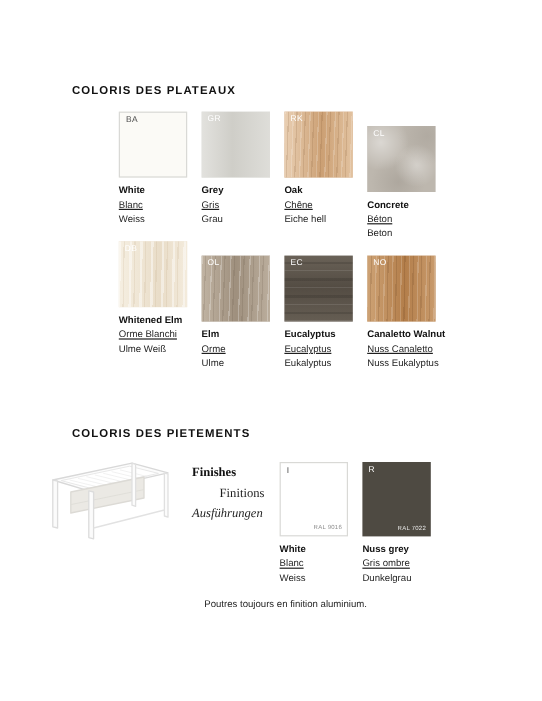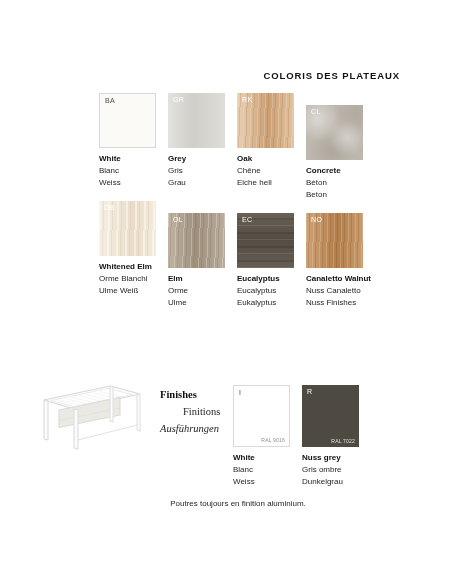--- a/index.html
+++ b/index.html
@@ -13,21 +13,21 @@
     font-family: "Liberation Sans", sans-serif;
     color: #1a1a1a;
     position: relative;
     overflow: hidden;
   }
 
   .page { position: relative; width: 452px; height: 584px; }
 
   
   .section-title {
-    text-align: right;
+    text-align: left;
     font-size: 9.5px;
     font-weight: bold;
     letter-spacing: 0.9px;
     color: #111111;
     text-transform: uppercase;
   }
   #plateaux-title { position: absolute; left: 60px; top: 70px; width: 340px; }
   #pietements-title { position: absolute; left: 60px; top: 356px; width: 340px; }
 
   
@@ -149,20 +149,21 @@
     font-weight: bold;
     color: #111111;
     line-height: 12px;
     white-space: nowrap;
   }
   .name-fr {
     font-size: 8px;
     color: #1f1f1f;
     line-height: 12px;
     white-space: nowrap;
+    text-decoration: underline;
   }
   .name-de {
     font-size: 8px;
     color: #1f1f1f;
     line-height: 12px;
     white-space: nowrap;
   }
 
   
   .frame-illustration {
@@ -324,26 +325,27 @@
     </div>
 
     <div class="swatch-cell row2">
       <div class="chip chip-no">
         <span class="grain-v"></span>
         <span class="code">NO</span>
       </div>
       <div class="names">
         <div class="name-en">Canaletto Walnut</div>
         <div class="name-fr">Nuss Canaletto</div>
-        <div class="name-de">Nuss Finishes</div>
+        <div class="name-de">Nuss Eukalyptus</div>
       </div>
     </div>
 
   </div>
 
+  <div id="pietements-title" class="section-title">COLORIS DES PIETEMENTS</div>
 
   <div class="frame-illustration">
     <svg viewBox="0 0 118 76" width="118" height="76" aria-hidden="true">
       <g fill="none" stroke="#d3d3d3" stroke-width="1.1" stroke-linejoin="round">
 
         <polygon points="12,22 78,8 108,16 42,31" fill="#fcfcfc" stroke="#d8d8d8"></polygon>
 
         <polygon points="19,22.5 76,10.5 100,16.5 43,28.8" fill="#ffffff" stroke="#e3e3e3" stroke-width="0.7"></polygon>
 
         <g stroke="#e7e7e7" stroke-width="0.5">

